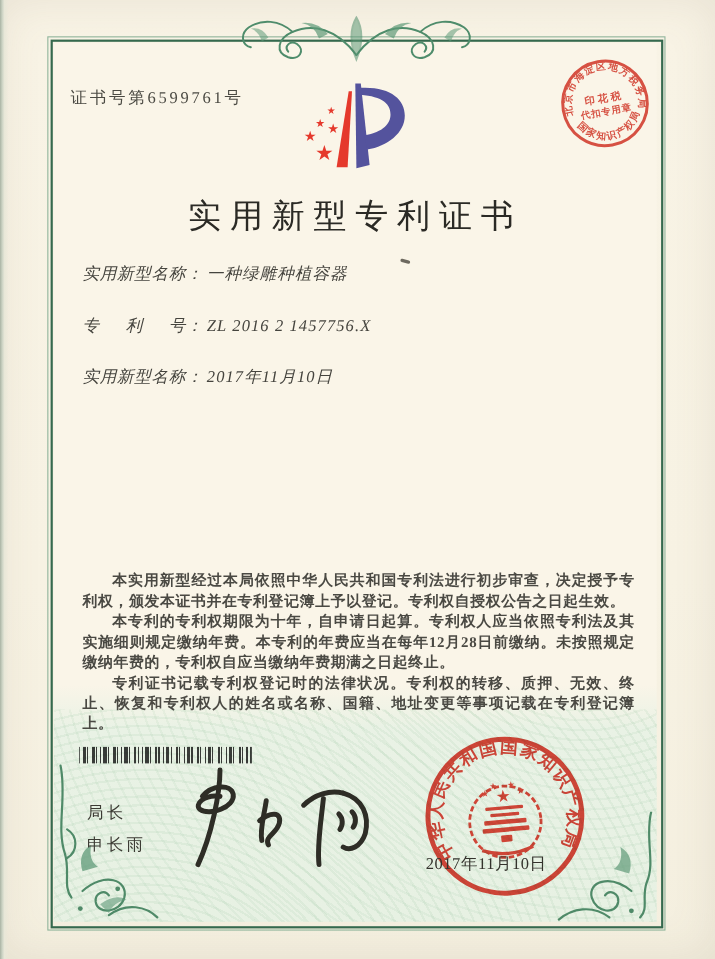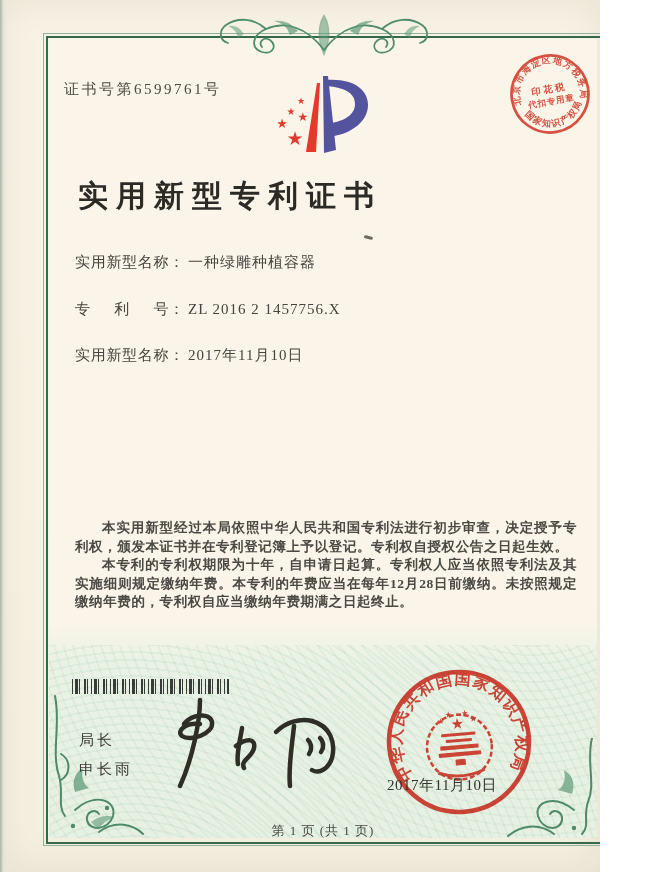--- a/index.html
+++ b/index.html
@@ -1,40 +1,40 @@
 <!DOCTYPE html>
 <html><head>
 <meta charset="utf-8">
 <style>
   html,body{margin:0;padding:0;}
   body{font-family:"Liberation Serif","DejaVu Serif",serif;}
-  #page{position:relative;width:600px;height:872px;overflow:hidden;
+  #page{position:relative;width:650px;height:872px;overflow:hidden;
         background:linear-gradient(180deg,#f8f3e5 0%,#f7f2e3 60%,#f4efdf 100%);
         box-shadow:inset 0 0 40px rgba(120,110,80,.12);}
   .scan-edge{position:absolute;left:0;top:0;width:8px;height:872px;
         background:linear-gradient(90deg,#a9b3a3 0,#ccd3c4 2px,#e8e7d8 4px,rgba(244,239,223,0) 8px);}
   
   .frame-outer{position:absolute;left:43px;top:33px;width:560px;height:811px;border:1px solid #8fb49b;}
   .frame-inner{position:absolute;left:46px;top:36px;width:553px;height:804px;border:2px solid #35694e;}
   .inner-paper{position:absolute;left:49px;top:39px;width:548px;height:799px;
         background:linear-gradient(180deg,#faf5e8 0%,#faf5e8 73%,#e9f2e5 78%,#e7f1e3 100%);}
   .green-zone{position:absolute;left:49px;top:645px;width:548px;height:193px;}
   .green-zone::after{content:"";position:absolute;inset:0;opacity:.8;background:
         repeating-radial-gradient(circle at 15% 170%, rgba(140,190,150,.16) 0 2px, rgba(255,255,255,0) 2px 8px),
         repeating-radial-gradient(circle at 88% -70%, rgba(140,190,150,.13) 0 2px, rgba(255,255,255,0) 2px 9px);}
   svg{display:block;}
   .ornament{position:absolute;color:#4e8c6b;}
   #ornament-top{left:214px;top:10px;width:220px;height:48px;}
   #ornament-bl{left:47px;top:694px;width:100px;height:148px;}
   #ornament-br{left:500px;top:738px;width:98px;height:104px;}
   
   .cert-no{position:absolute;left:64px;top:80px;font-size:15px;letter-spacing:2.5px;color:#4b4a43;}
-  .title{position:absolute;left:49px;top:176px;width:548px;
-        font-size:30px;font-weight:bold;letter-spacing:8px;color:#2b2a25;margin-left:29px;}
-  .fields{position:absolute;left:75px;top:252px;width:480px;font-size:15px;color:#45443e;}
+  .title{position:absolute;left:49px;top:176px;width:548px;text-align:center;
+        font-size:30px;font-weight:normal;letter-spacing:8px;color:#2b2a25;}
+  .fields{position:absolute;left:75px;top:240px;width:480px;font-size:15px;color:#45443e;font-style:italic;}
   .field-row{height:20px;line-height:20px;margin-bottom:26.5px;white-space:nowrap;}
   .flabel{display:inline-block;width:94px;text-align:justify;text-align-last:justify;letter-spacing:.5px;}
   .fcolon{display:inline-block;margin-right:4px;}
   .fvalue{letter-spacing:1px;}
   .body-text{position:absolute;left:75px;top:519px;width:502px;font-size:13.5px;line-height:18.6px;
         letter-spacing:.6px;color:#4a4943;text-align:justify;font-weight:bold;}
   .body-text p{margin:0;text-indent:2em;}
   .barcode{position:absolute;left:72px;top:679px;width:157px;height:15px;opacity:.85;mix-blend-mode:multiply;background:
         repeating-linear-gradient(90deg,#1d1d1d 0 1px,transparent 1px 3px,#1d1d1d 3px 6px,transparent 6px 7px,
         #1d1d1d 7px 8px,transparent 8px 12px,#1d1d1d 12px 14px,transparent 14px 15px,#1d1d1d 15px 16px,transparent 16px 19px);}
@@ -142,20 +142,21 @@
       <span class="flabel">专利号</span><span class="fcolon">：</span><span class="fvalue">ZL 2016 2 1457756.X</span>
     </div>
     <div class="field-row">
       <span class="flabel">实用新型名称</span><span class="fcolon">：</span><span class="fvalue">2017年11月10日</span>
     </div>
   </div>
 
   <div class="body-text">
     <p>本实用新型经过本局依照中华人民共和国专利法进行初步审查，决定授予专利权，颁发本证书并在专利登记簿上予以登记。专利权自授权公告之日起生效。</p>
     <p>本专利的专利权期限为十年，自申请日起算。专利权人应当依照专利法及其实施细则规定缴纳年费。本专利的年费应当在每年12月28日前缴纳。未按照规定缴纳年费的，专利权自应当缴纳年费期满之日起终止。</p>
+    <p>专利证书记载专利权登记时的法律状况。专利权的转移、质押、无效、终止、恢复和专利权人的姓名或名称、国籍、地址变更等事项记载在专利登记簿上。</p>
   </div>
 
   <div class="barcode"></div>
 
   <div class="director">
     <div>局长</div>
     <div>申长雨</div>
   </div>
 
   <svg id="signature" viewBox="0 0 190 100">
@@ -194,14 +195,13 @@
         <rect x="62" y="72" width="26" height="3" rx="1" stroke="none"></rect>
         <rect x="56" y="78" width="38" height="4" rx="1" stroke="none"></rect>
         <rect x="54" y="85" width="42" height="4" rx="1" stroke="none"></rect>
         <rect x="70" y="92" width="10" height="6" rx="1" stroke="none"></rect>
         <path d="M52,104 Q75,113 98,104" fill="none" stroke-width="3"></path>
       </g>
     </svg>
   </div>
   <div class="seal-date">2017年11月10日</div>
 
-  <div class="footer-page">第 1 页 (共 1 页)</div>
 </div>
 
 </body></html>

